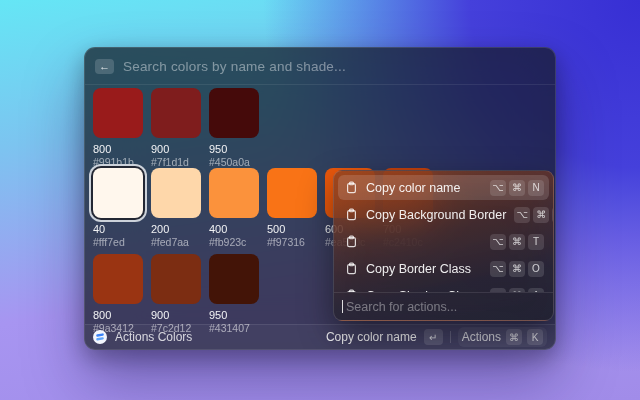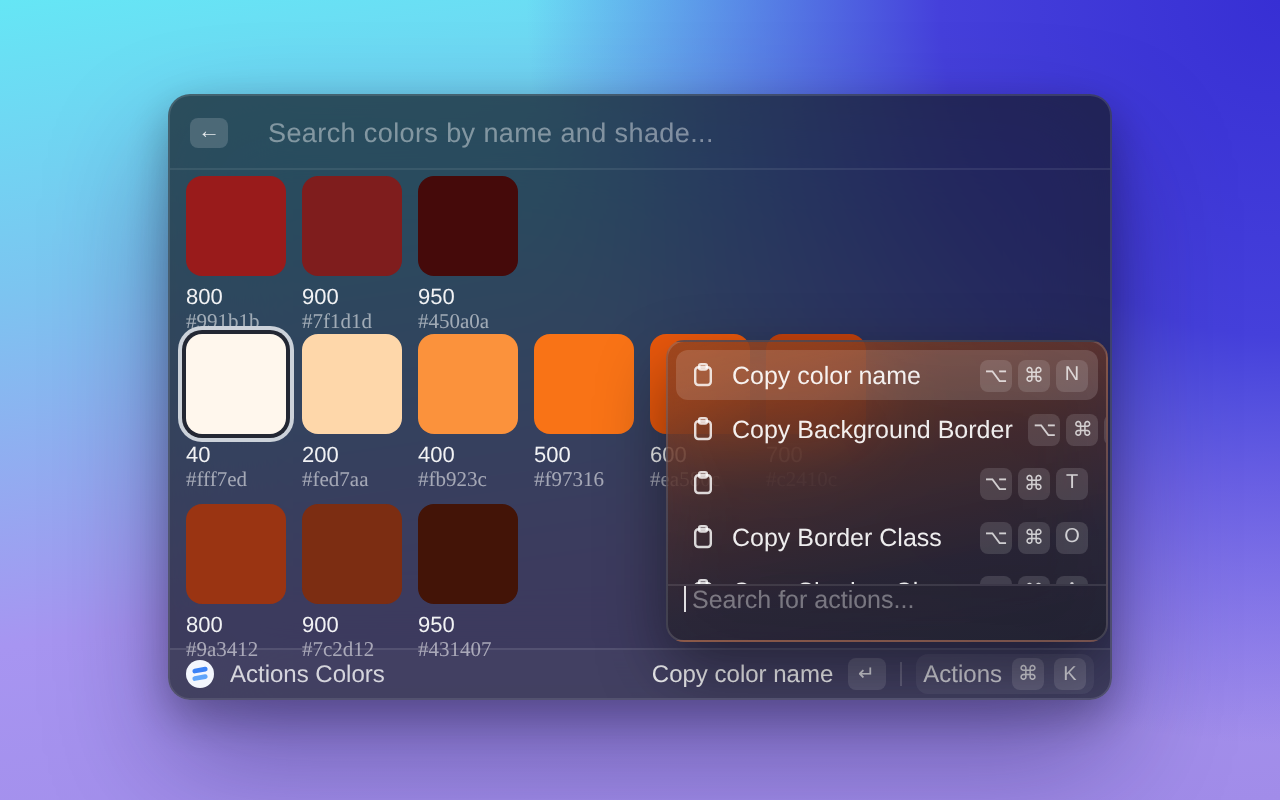--- a/index.html
+++ b/index.html
@@ -28,30 +28,30 @@
     display:flex; align-items:center; gap:9px;
     height:37px; padding:0 10px;
     border-bottom:1px solid rgba(255,255,255,0.08);
   }
   .back-btn {
     width:19px; height:15px; border-radius:4px; flex:0 0 auto;
     background:rgba(255,255,255,0.16);
     color:rgba(255,255,255,0.85); font-size:11px; line-height:14px;
     display:flex; align-items:center; justify-content:center; cursor:default;
   }
-  .search-placeholder { font-size:13.5px; color:rgba(255,255,255,0.42); letter-spacing:.2px;margin-left:11px; }
+  .search-placeholder { font-size:13.5px; color:rgba(255,255,255,0.42); letter-spacing:.2px; }
 
   
   .content { position:relative; height:calc(100% - 37px); padding:3px 8px 0 8px; overflow:hidden; }
   .swatch-row { display:flex; gap:8px; }
   .cell { width:50px; flex:0 0 auto; }
   .swatch { width:50px; height:50px; border-radius:8px; }
   .cell.selected .swatch { box-shadow:0 0 0 2px rgba(25,30,42,0.95), 0 0 0 4px #ccd2da; }
   .shade-num { margin-top:5px; font-size:11px; color:#f1f2f4; }
-  .shade-hex { margin-top:1px; font-size:10.5px; color:rgba(255,255,255,0.55);font-family:Liberation Serif, serif; }
+  .shade-hex { margin-top:1px; font-size:10.5px; color:rgba(255,255,255,0.55); }
   .section-label { margin:8px 0 4px 1px; font-size:11px; line-height:12px; color:rgba(255,255,255,0.62); }
   .row2 { margin-top:6px; }
 
   
   .actions-menu {
     position:absolute; left:248px; top:122px; width:221px; height:151px;
     border-radius:9px; overflow:hidden; z-index:20;
     background:linear-gradient(168deg,
       rgba(140,66,34,0.80) 0%, rgba(120,58,36,0.74) 18%,
       rgba(78,46,45,0.74) 42%, rgba(42,37,53,0.82) 72%, rgba(33,33,48,0.88) 100%);
@@ -68,21 +68,21 @@
   .menu-item.selected { background:rgba(255,255,255,0.14); }
   .menu-item .mi-icon { width:13px; height:13px; color:rgba(255,255,255,0.82); flex:0 0 auto; display:flex; }
   .menu-item .mi-label { font-size:12.5px; color:rgba(255,255,255,0.92); white-space:nowrap; }
   .menu-item .mi-keys { margin-left:auto; display:flex; gap:3px; }
   .kbd {
     width:16px; height:16px; border-radius:4px;
     background:rgba(255,255,255,0.13); color:rgba(255,255,255,0.75);
     font-size:10px; display:flex; align-items:center; justify-content:center;
   }
   .menu-search {
-    height:28px; display:flex; align-items:flex-start; padding:0 8px;
+    height:28px; display:flex; align-items:center; padding:0 8px;
     border-top:1px solid rgba(255,255,255,0.10);
     font-size:12.5px; color:rgba(255,255,255,0.38);
   }
   .caret { display:inline-block; width:1px; height:13px; background:rgba(255,255,255,0.85); margin-right:3px; }
 
   
   .footer {
     position:absolute; left:0; right:0; bottom:0; height:25px; z-index:10;
     display:flex; align-items:center; padding:0 8px;
     background:rgba(255,255,255,0.03);

